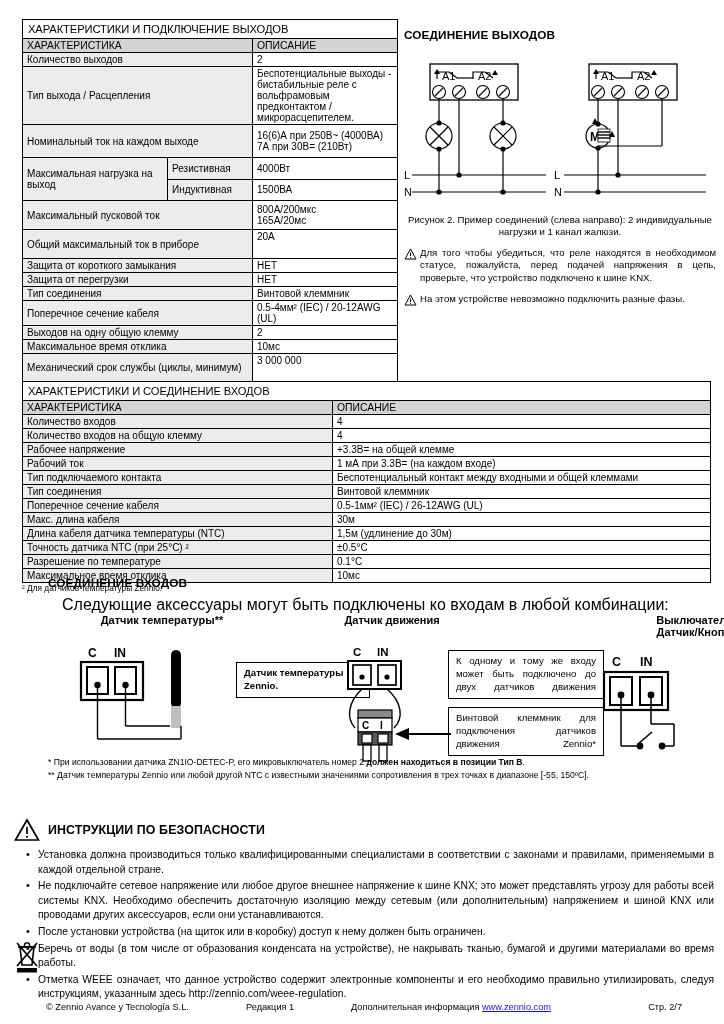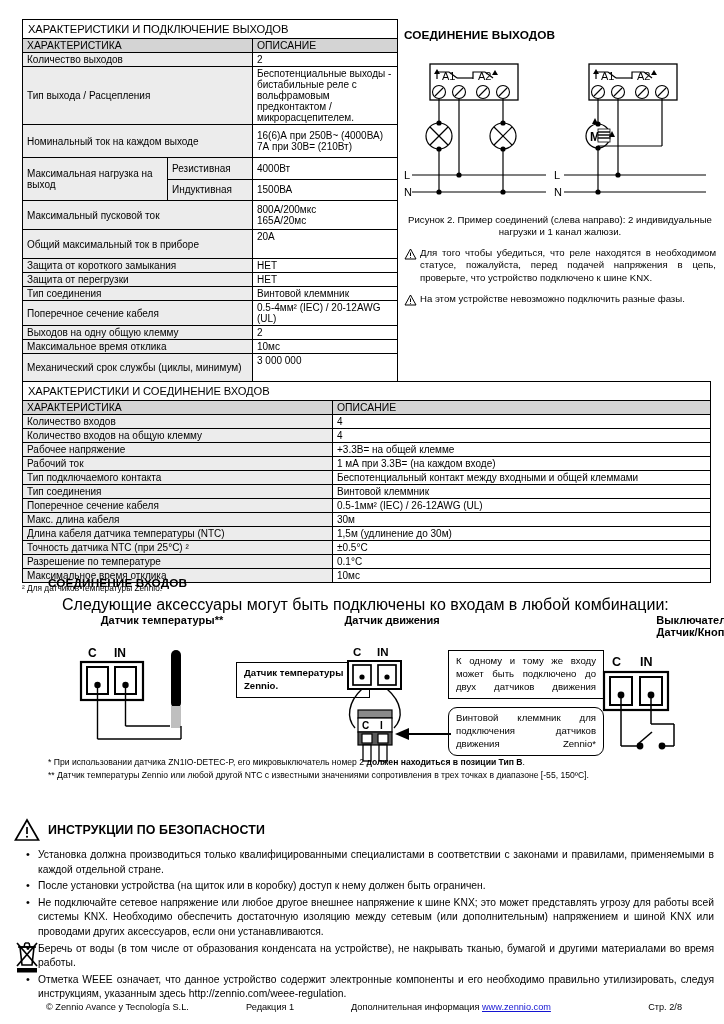--- a/index.html
+++ b/index.html
@@ -554,21 +554,21 @@
         <text x="44" y="85" font-family="Liberation Sans, sans-serif" font-size="10" font-weight="bold">I</text>
         <rect x="22" y="88" width="34" height="13" fill="#5a5a5a" stroke="#000" stroke-width="1.2"></rect>
         <rect x="26" y="90" width="10" height="9" fill="#fff" stroke="#000" stroke-width="1.2"></rect>
         <rect x="42" y="90" width="10" height="9" fill="#fff" stroke="#000" stroke-width="1.2"></rect>
 
         <rect x="27" y="101" width="8" height="16" fill="#fff" stroke="#000" stroke-width="1.3"></rect>
         <rect x="43" y="101" width="8" height="16" fill="#fff" stroke="#000" stroke-width="1.3"></rect>
       </svg>
 
       <div class="callout jst" style="position:absolute; left:400px; top:36px; width:140px;">К одному и тому же входу может быть подключено до двух датчиков движения</div>
-      <div class="callout jst" style="position:absolute; left:400px; top:93px; width:140px;border-radius:9px;">Винтовой клеммник для подключения датчиков движения Zennio*</div>
+      <div class="callout jst" style="position:absolute; left:400px; top:93px; width:140px;">Винтовой клеммник для подключения датчиков движения Zennio*</div>
 
       <svg style="position:absolute; left:345px; top:113px;" width="58" height="14" viewBox="0 0 58 14">
         <line x1="58" y1="7" x2="14" y2="7" stroke="#000" stroke-width="2"></line>
         <polygon points="2,7 16,1 16,13" fill="#000"></polygon>
       </svg>
 
       <svg style="position:absolute; left:546px; top:38px;" width="118" height="112" viewBox="0 0 118 112">
         <text x="18" y="14" font-family="Liberation Sans, sans-serif" font-size="12.5" font-weight="bold">C</text>
         <text x="46" y="14" font-family="Liberation Sans, sans-serif" font-size="12.5" font-weight="bold">IN</text>
         <rect x="10" y="20" width="64" height="38" fill="#fff" stroke="#000" stroke-width="2.2"></rect>
@@ -602,22 +602,22 @@
           <path d="M13 2 L24.5 22 L1.5 22 Z" fill="none" stroke="#000" stroke-width="1.7"></path>
           <line x1="13" y1="9" x2="13" y2="16" stroke="#000" stroke-width="1.7"></line>
           <circle cx="13" cy="18.8" r="1.05" fill="#000"></circle>
         </svg>
       </span>
       <span class="saf-title">ИНСТРУКЦИИ ПО БЕЗОПАСНОСТИ</span>
     </div>
 
     <ul class="saf-list">
       <li>Установка должна производиться только квалифицированными специалистами в соответствии с законами и правилами, применяемыми в каждой отдельной стране.</li>
+      <li>Не подключайте сетевое напряжение или любое другое внешнее напряжение к шине KNX; это может представлять угрозу для работы всей системы KNX. Необходимо обеспечить достаточную изоляцию между сетевым (или дополнительным) напряжением и шиной KNX или проводами других аксессуаров, если они устанавливаются.</li>
       <li>После установки устройства (на щиток или в коробку) доступ к нему должен быть ограничен.</li>
-      <li>Не подключайте сетевое напряжение или любое другое внешнее напряжение к шине KNX; это может представлять угрозу для работы всей системы KNX. Необходимо обеспечить достаточную изоляцию между сетевым (или дополнительным) напряжением и шиной KNX или проводами других аксессуаров, если они устанавливаются.</li>
       <li>Беречь от воды (в том числе от образования конденсата на устройстве), не накрывать тканью, бумагой и другими материалами во время работы.</li>
       <li><span>Отметка  WEEE  означает,  что  данное  устройство  содержит  электронные  компоненты  и  его  необходимо  правильно утилизировать, следуя инструкциям, указанным здесь </span><span>http://zennio.com/weee-regulation</span><span>.</span></li>
     </ul>
 
     <span class="weee-mark">
       <svg width="26" height="34" viewBox="0 0 26 34">
         <path d="M6 8 L8 26 L18 26 L20 8 Z" fill="none" stroke="#000" stroke-width="1.6"></path>
         <line x1="4" y1="8" x2="22" y2="8" stroke="#000" stroke-width="1.6"></line>
         <line x1="10" y1="8" x2="11" y2="4" stroke="#000" stroke-width="1.4"></line>
         <line x1="16" y1="8" x2="15" y2="4" stroke="#000" stroke-width="1.4"></line>
@@ -627,17 +627,17 @@
         <rect x="3" y="29" width="20" height="4.5" fill="#000"></rect>
       </svg>
     </span>
   </div>
 
   <div id="footer">
     <div class="frow">
       <span class="f-copy">© Zennio Avance y Tecnología S.L.</span>
       <span class="f-rev">Редакция 1</span>
       <span class="f-info"><span>Дополнительная информация </span><a class="lnk" href="#">www.zennio.com</a></span>
-      <span class="f-page">Стр. 2/8</span>
+      <span class="f-page">Стр. 2/7</span>
     </div>
   </div>
 
 </div>
 
 </body></html>

